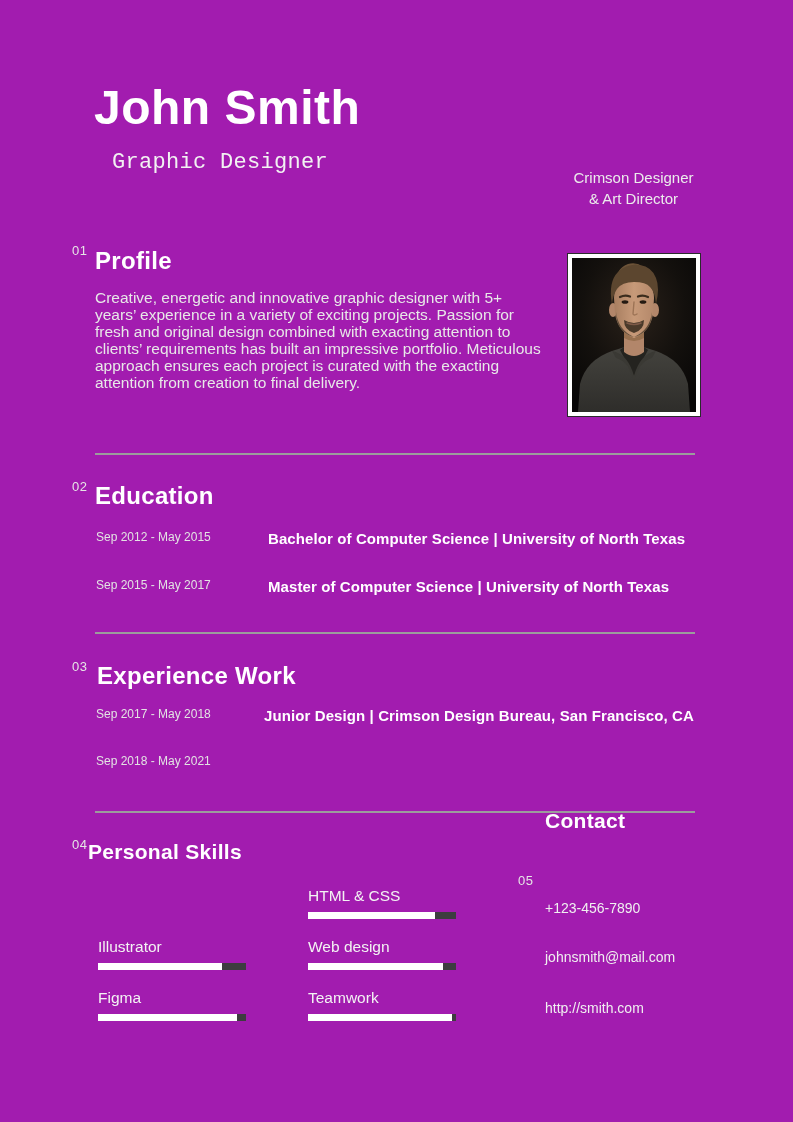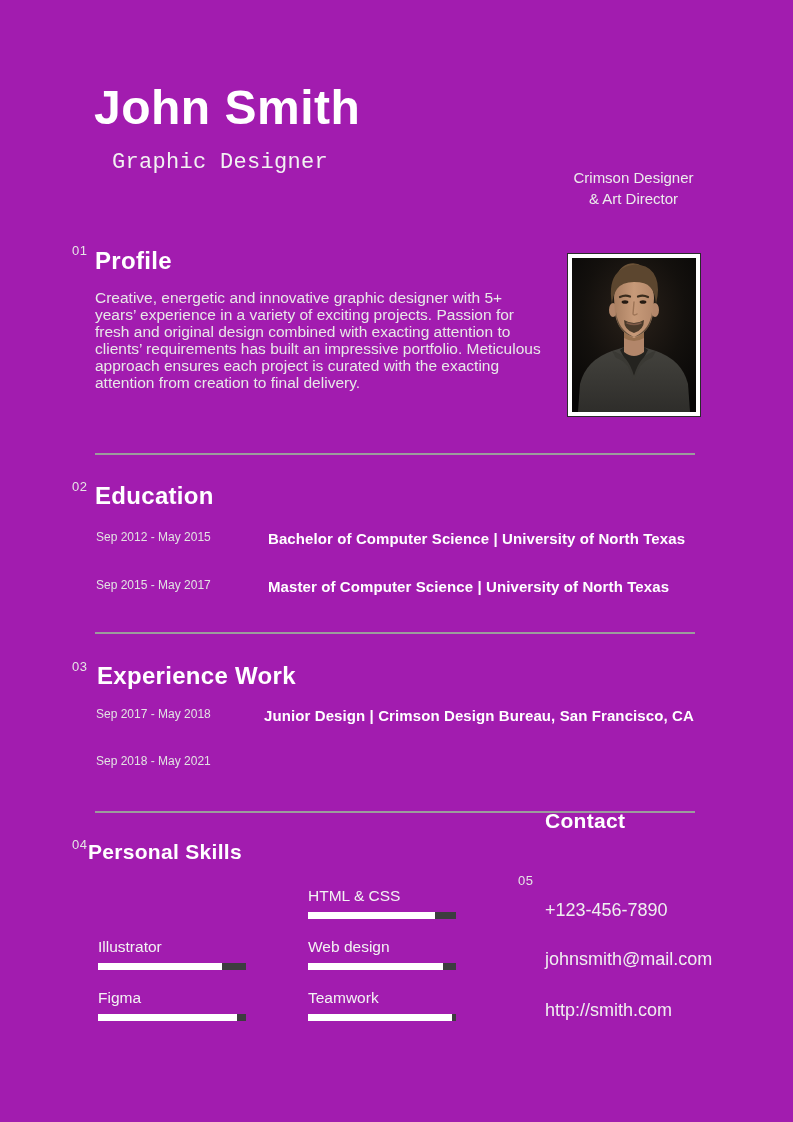--- a/index.html
+++ b/index.html
@@ -55,21 +55,21 @@
   .skill-label{
     font-size:15.5px;color:#f3f3f3;font-weight:400;
   }
   .skill-bar{
     margin-top:7px;width:148px;height:7px;background:#3d3d3f;position:relative;
   }
   .skill-bar-fill{
     position:absolute;left:0;top:0;bottom:0;background:#ffffff;
   }
   .contact-item{
-    font-size:18px;color:#f0f0f0;text-align:center;
+    font-size:14px;color:#f0f0f0;text-align:center;
   }
 </style>
 </head>
 <body>
 
 <div class="page">
 
   <div class="abs name">John Smith</div>
   <div class="abs role">Graphic Designer</div>
   <div class="abs tagline">

